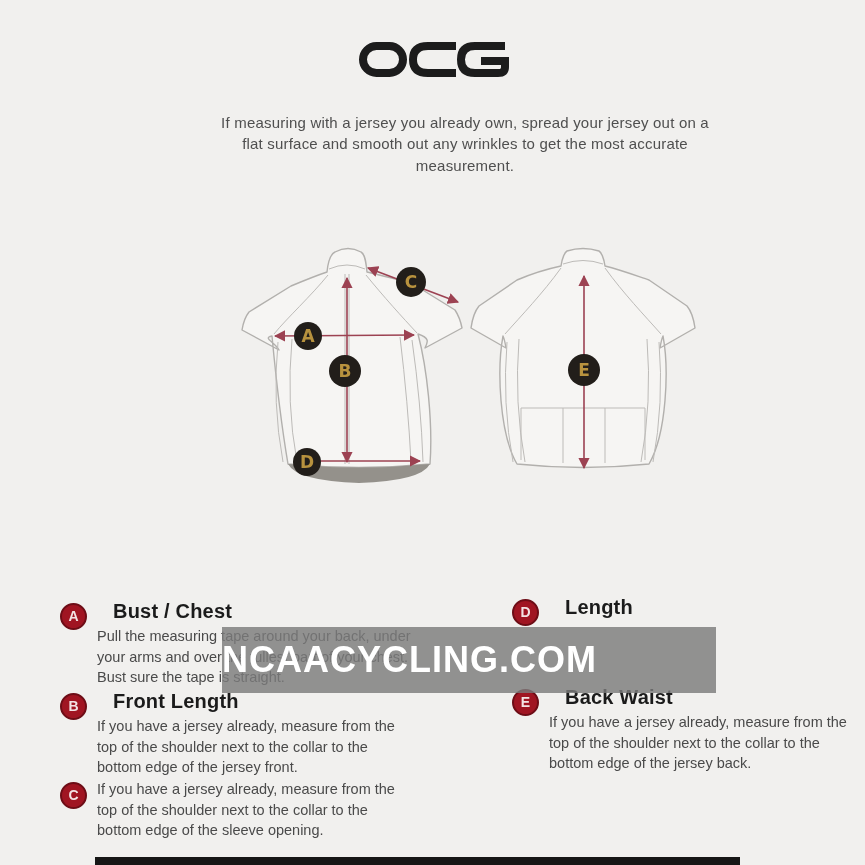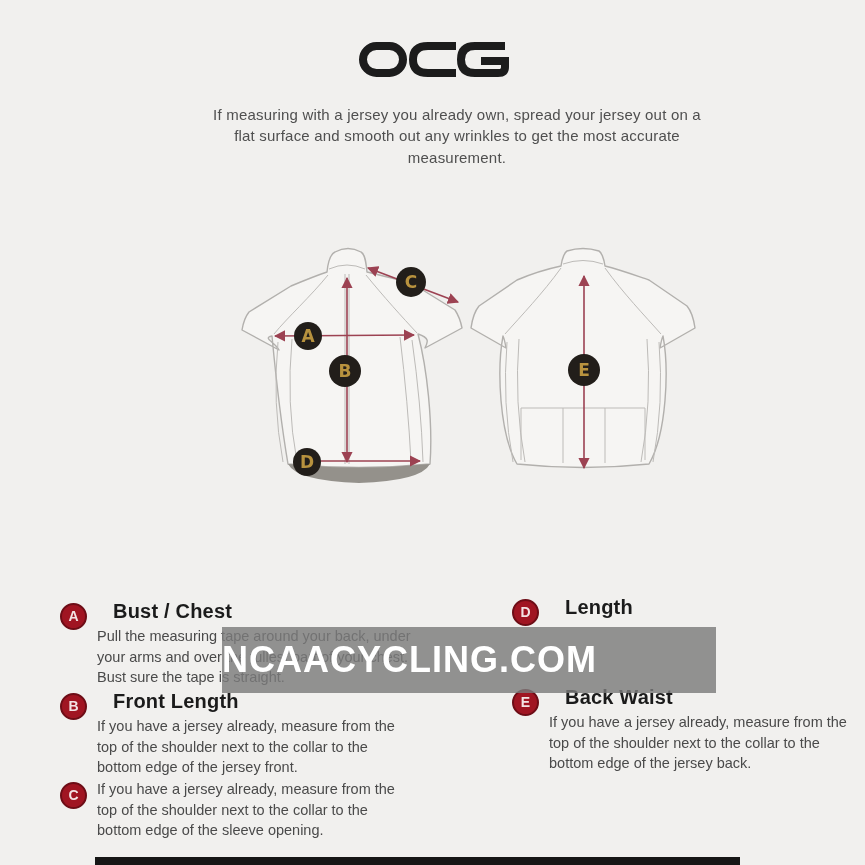--- a/index.html
+++ b/index.html
@@ -12,21 +12,21 @@
   }
   .page{position:relative;width:865px;height:865px;}
 
   
   .logo{position:absolute;left:0;top:36px;width:865px;text-align:center;}
   .logo svg{display:inline-block;}
 
   
   .intro{
     position:absolute;left:212px;top:104px;width:490px;
-    margin:0;text-align:center;
+    margin:8px;text-align:center;
     font-size:15px;line-height:1.42;color:#4f4f4f;letter-spacing:.2px;
   }
 
   
   .diagram{position:absolute;left:215px;top:238px;width:510px;height:252px;}
 
   
   .section{position:absolute;}
   .section .badge{
     position:absolute;left:0;top:3px;width:27px;height:27px;border-radius:50%;

